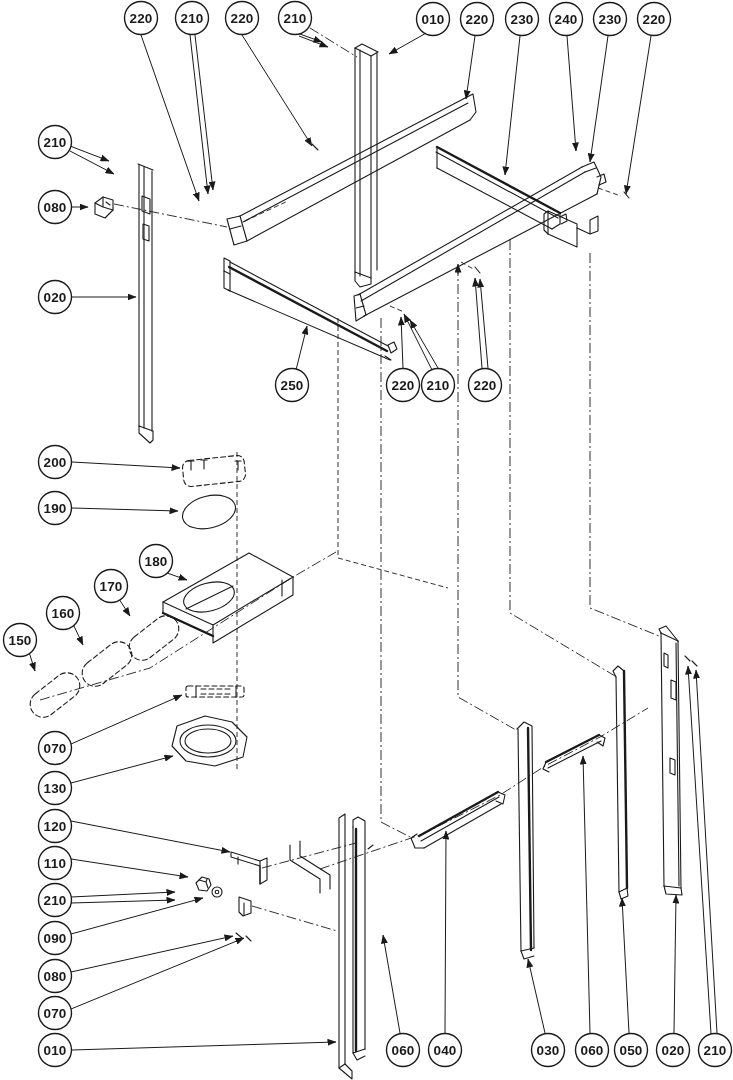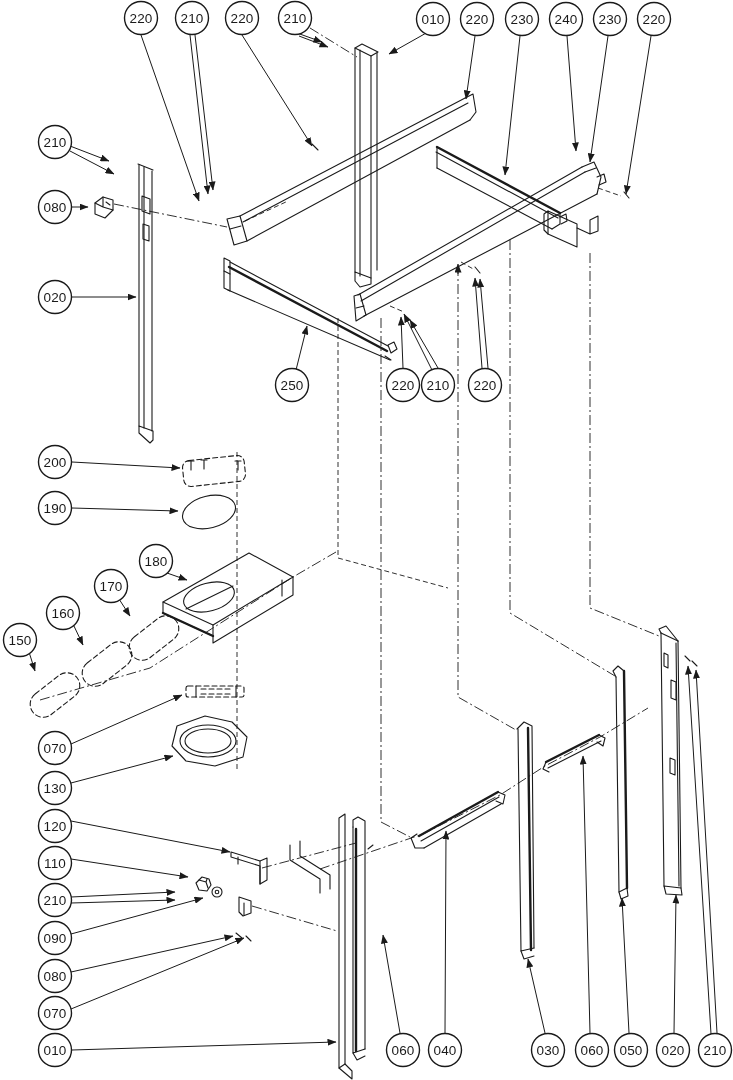--- a/index.html
+++ b/index.html
@@ -1,17 +1,17 @@
 <!DOCTYPE html>
 <html><head>
 <meta charset="utf-8">
 <style>
   html,body{margin:0;padding:0;background:#fff;}
   .stage{position:relative;width:733px;height:1080px;background:#fff;overflow:hidden;
-         font-family:"Liberation Sans", sans-serif;}
+         font-family:"Liberation Sans", sans-serif;font-weight:bold;}
   svg{display:block;}
   .balloon circle{fill:#ffffff;stroke:#1a1a1a;stroke-width:1.4;}
   .balloon text{fill:#1a1a1a;font-size:13.5px;font-family:"Liberation Sans",sans-serif;
                 text-anchor:middle;letter-spacing:0.2px;}
   .part path,.part line,.part polyline,.part polygon,.part rect,.part ellipse,.part circle{
       fill:none;stroke:#1a1a1a;stroke-width:1.1;stroke-linejoin:round;stroke-linecap:round;}
   .leader{stroke:#1a1a1a;stroke-width:1;fill:none;}
   .cdash{stroke:#1a1a1a;stroke-width:0.9;fill:none;stroke-dasharray:10 3 2 3;}
   .hdash{stroke:#1a1a1a;stroke-width:0.9;fill:none;stroke-dasharray:5 3;}
   .bold{stroke-width:2.4 !important;}

